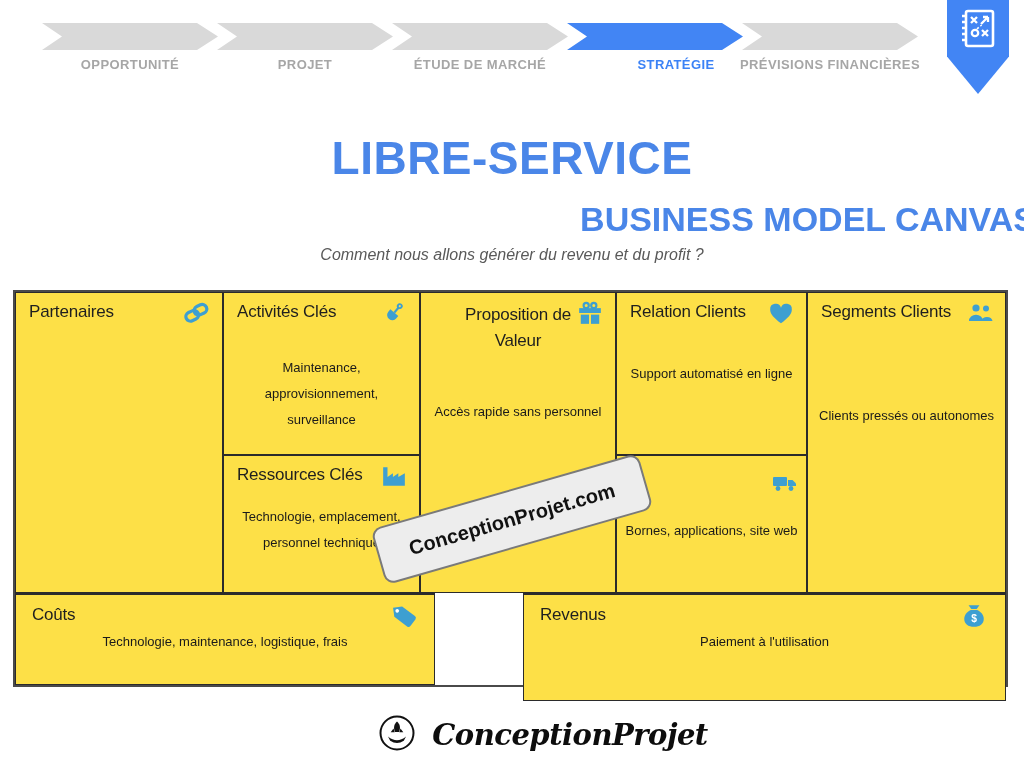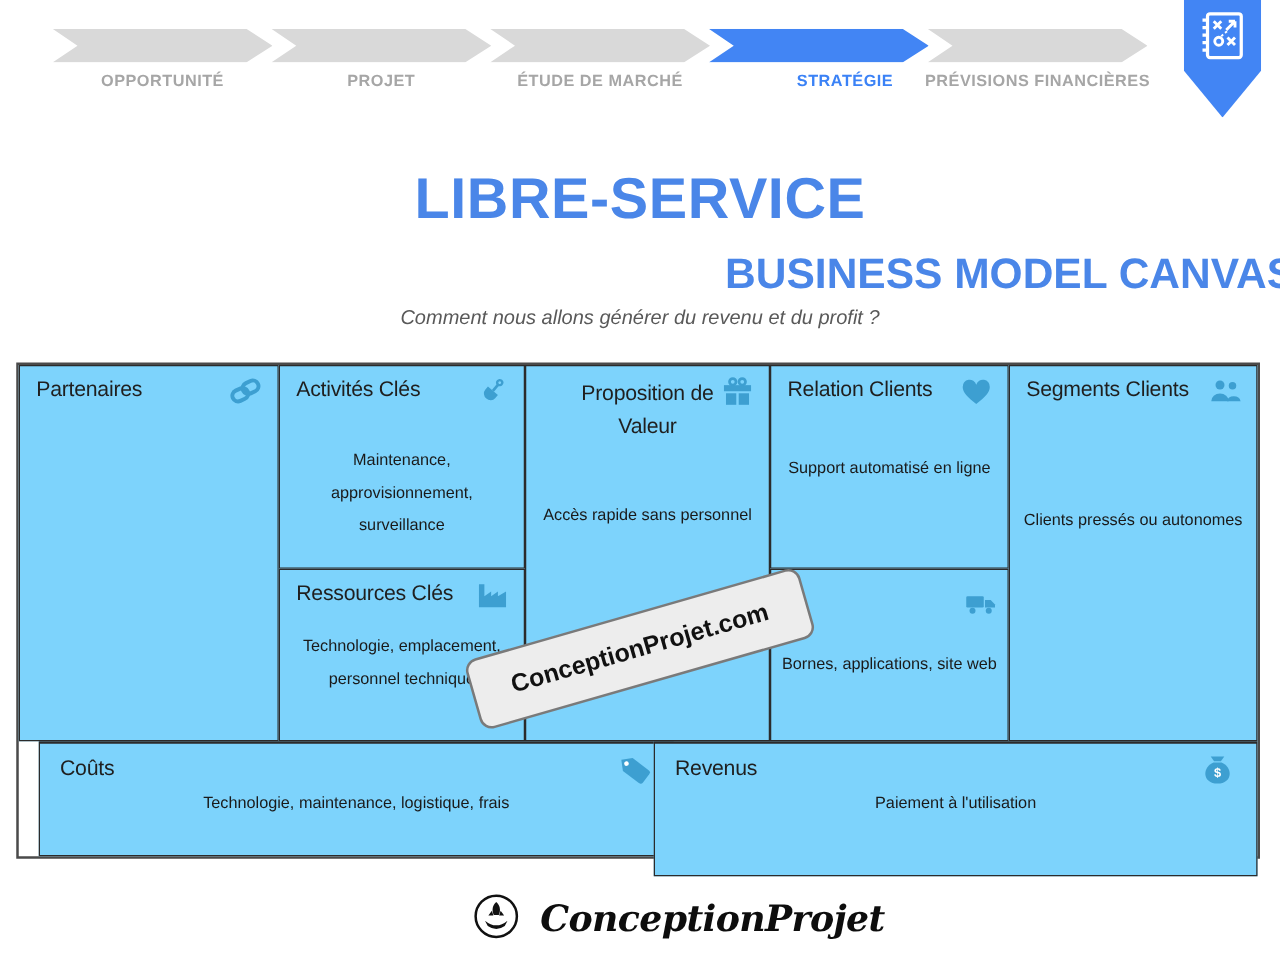--- a/index.html
+++ b/index.html
@@ -27,35 +27,35 @@
   
   .page-title{position:absolute;top:131px;left:0;width:100%;text-align:center;
     font-size:46px;font-weight:bold;color:#4a86e8;letter-spacing:.5px;}
   .page-subtitle{position:absolute;top:200px;left:0;width:100%;text-align:right;
     font-size:34px;font-weight:bold;color:#4a86e8;margin-left:12px;}
   .page-tagline{position:absolute;top:246px;left:0;width:100%;text-align:center;
     font-size:16px;font-style:italic;color:#595959;}
   
   .bmc{position:absolute;left:13px;top:290px;width:995px;height:397px;
     border:2px solid #4a4a4a;box-sizing:border-box;}
-  .cell{position:absolute;border:1px solid #2b2b2b;box-sizing:border-box;background:#7dd3fc;}
+  .cell{position:absolute;border:1px solid #2b2b2b;box-sizing:border-box;background:#fde047;}
   .cell-title{position:absolute;left:13px;top:9px;font-size:17px;color:#1f1f1f;letter-spacing:-0.2px;}
   .cell-title.centered{left:0;width:100%;text-align:center;padding:0 32px;box-sizing:border-box;line-height:1.5;}
   .cell-icon{position:absolute;right:12px;top:8px;width:26px;height:24px;}
   .cell-body{position:absolute;left:0;width:100%;text-align:center;
     font-size:13px;color:#1a1a1a;line-height:2;padding:0 8px;box-sizing:border-box;}
   
   .cell.partners   {left:0;   top:0;   width:208px;height:301px;}
   .cell.activities {left:208px;top:0;  width:197px;height:163px;}
   .cell.resources  {left:208px;top:163px;width:197px;height:138px;}
   .cell.valueprop  {left:405px;top:0;  width:196px;height:301px;}
   .cell.relations  {left:601px;top:0;  width:191px;height:163px;}
   .cell.channels   {left:601px;top:163px;width:191px;height:138px;}
   .cell.segments   {left:792px;top:0;  width:199px;height:301px;}
-  .cell.costs      {left:16px;   top:301px;width:508px;height:92px;border-top-width:2px;}
+  .cell.costs      {left:0;   top:301px;width:420px;height:92px;border-top-width:2px;}
   .cell.revenues   {left:508px;top:301px;width:483px;height:108px;border-top-width:2px;}
   .partners  .cell-body{top:100px;}
   .activities .cell-body{top:62px;padding:0 12px;}
   .resources .cell-body{top:48px;padding:0 10px;}
   .valueprop .cell-body{top:106px;}
   .relations .cell-body{top:68px;}
   .channels  .cell-body{top:62px;padding:0 4px;}
   .segments  .cell-body{top:110px;}
   .costs .cell-title, .revenues .cell-title{top:10px;left:16px;}
   .costs .cell-icon, .revenues .cell-icon{right:18px;top:8px;}

